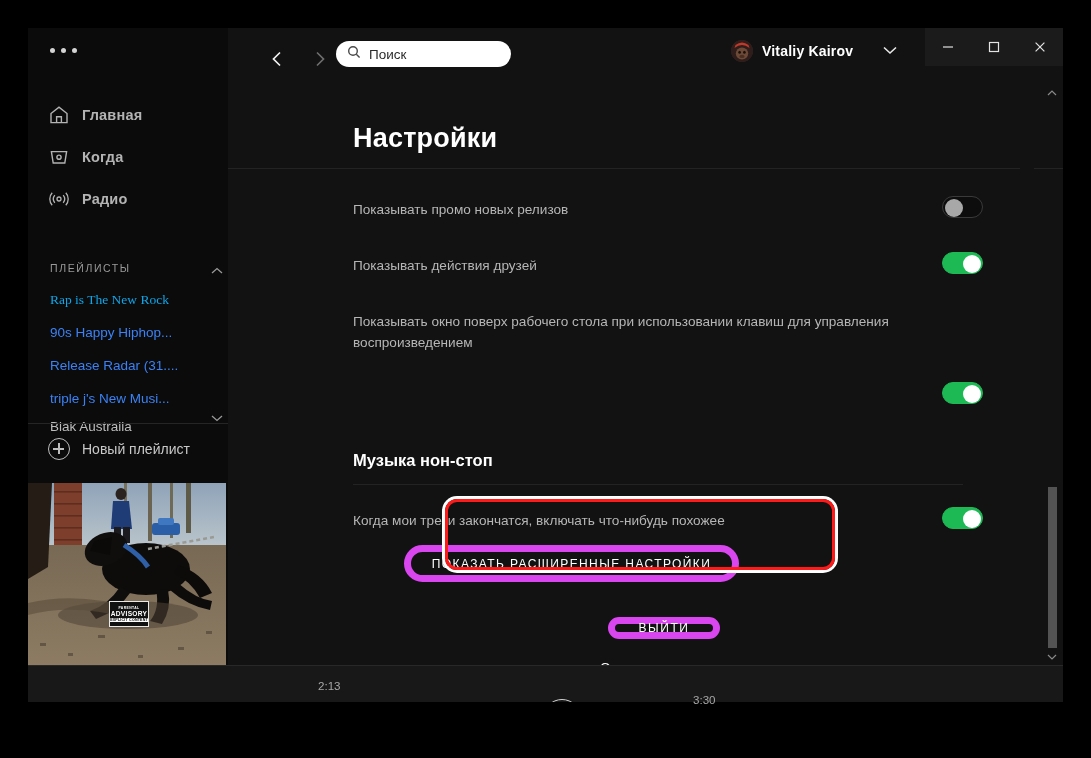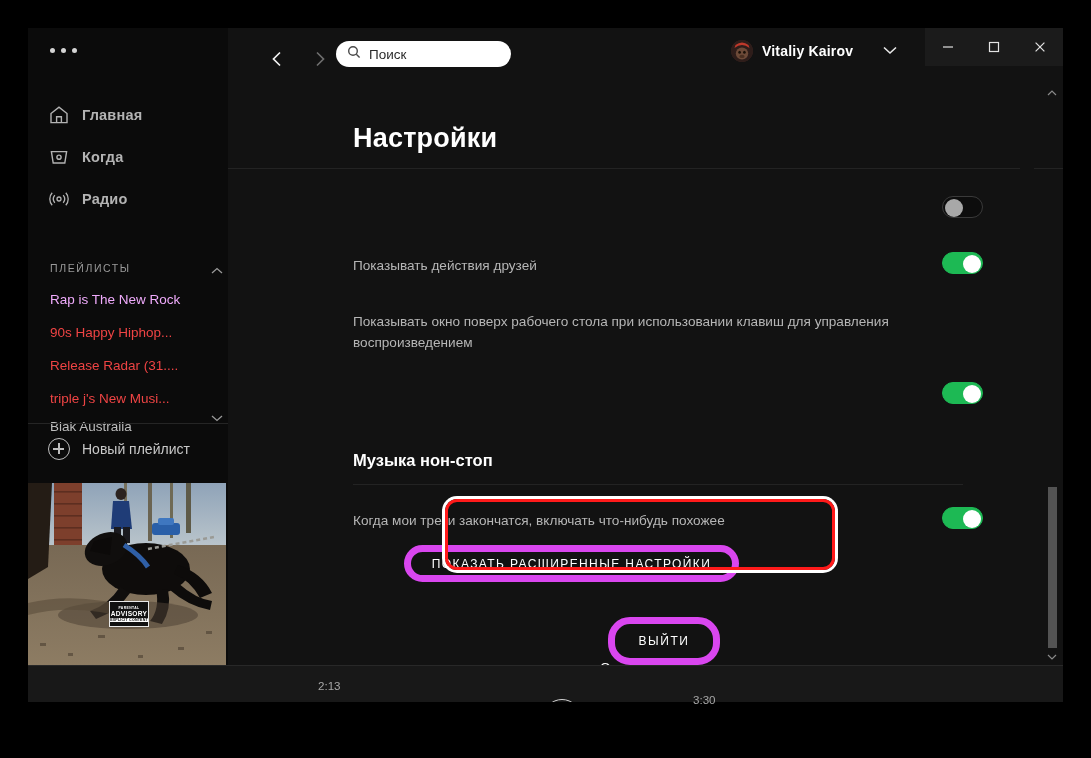--- a/index.html
+++ b/index.html
@@ -43,25 +43,25 @@
     position: absolute; left: 22px; top: 234px;
     color: #9a9a9a; font-size: 10.5px;
     letter-spacing: 1.6px; font-weight: normal;
   }
   .chev-up { position: absolute; left: 182px; top: 234px; }
   .chev-dn { position: absolute; left: 182px; top: 381px; }
 
   .playlists { position: absolute; left: 0; top: 255px; width: 200px; }
   .pl {
     height: 33px; padding-left: 22px;
-    color: #ef4444; font-size: 13.5px;
+    color: #3b82f6; font-size: 13.5px;
     display: flex; align-items: center;
     white-space: nowrap; overflow: hidden;
   }
-  .pl.active { color: #f0abfc; }
+  .pl.active { color: #0ea5e9; font-family: Liberation Serif, serif; }
   .pl.clipped { height: 22px; color: #bdbdbd; }
 
   #sb-track {
     position: absolute; left: 208px; top: 240px;
     width: 10px; height: 152px; background: #0b0b0b;
   }
   #sb-thumb {
     position: absolute; left: 208px; top: 253px;
     width: 10px; height: 32px; background: #565656;
   }
@@ -192,21 +192,21 @@
   .pill {
     position: absolute;
     border: 7px solid #d946ef; border-radius: 22px;
     background: transparent;
     color: #fff; font-size: 12px; font-weight: normal;
     letter-spacing: 1.4px;
     display: flex; align-items: center; justify-content: center;
     cursor: pointer;
   }
   #adv-btn { left: 176px; top: 434px; width: 335px; height: 37px; }
-  #logout-btn { left: 380px; top: 506px; width: 112px; height: 48px; letter-spacing: 1.6px;}
+  #logout-btn { left: 380px; top: 506px; width: 112px; height: 22px; letter-spacing: 1.6px;}
   #about-link {
     position: absolute; left: 0; top: 549px; width: 835px;
     text-align: center; color: #fff; font-size: 13.5px;
   }
   #highlight {
     position: absolute; left: 445px; top: 499px;
     width: 390px; height: 71px;
     border: 3px solid #ff1a1a; border-radius: 12px;
     box-shadow: 0 0 0 3px #ffffff;
     pointer-events: none;
@@ -438,20 +438,21 @@
       </span>
       <span class="txt">Поиск</span>
     </div>
   </div>
 
   <div id="content">
 
     <div id="page-title">Настройки</div>
     <div class="hrule" style="top:57px;"></div>
 
+    <div class="setting-row" style="top:88px;">Показывать промо новых релизов</div>
     <div class="toggle off" style="top:85px;">
       <span class="knob"></span>
     </div>
 
     <div class="setting-row" style="top:144px;">Показывать действия друзей</div>
     <div class="toggle on" style="top:141px;">
       <span class="knob"></span>
     </div>
 
     <div class="setting-row" style="top:200px;">Показывать окно поверх рабочего стола при использовании клавиш для управления воспроизведением</div>

